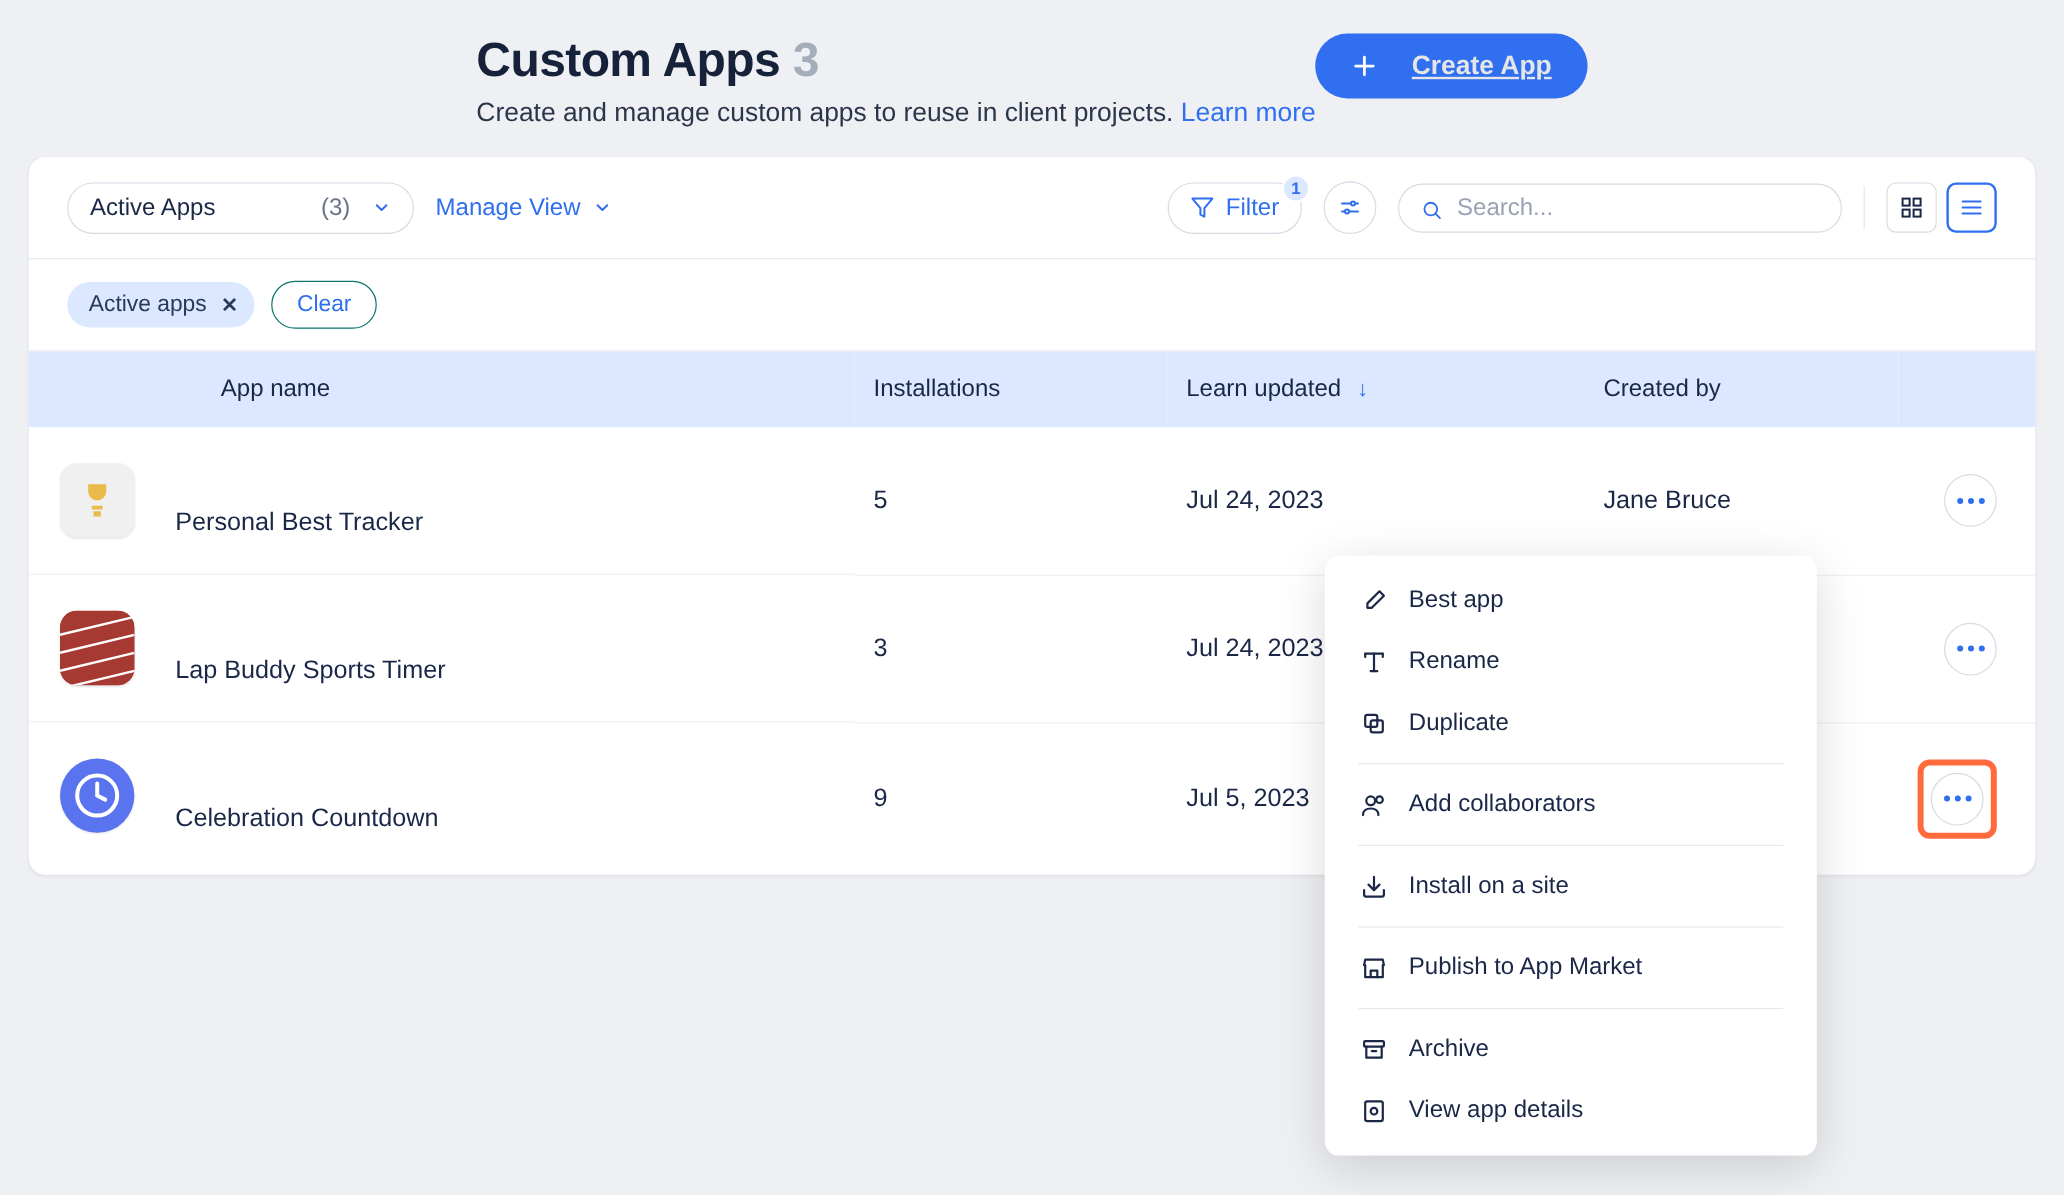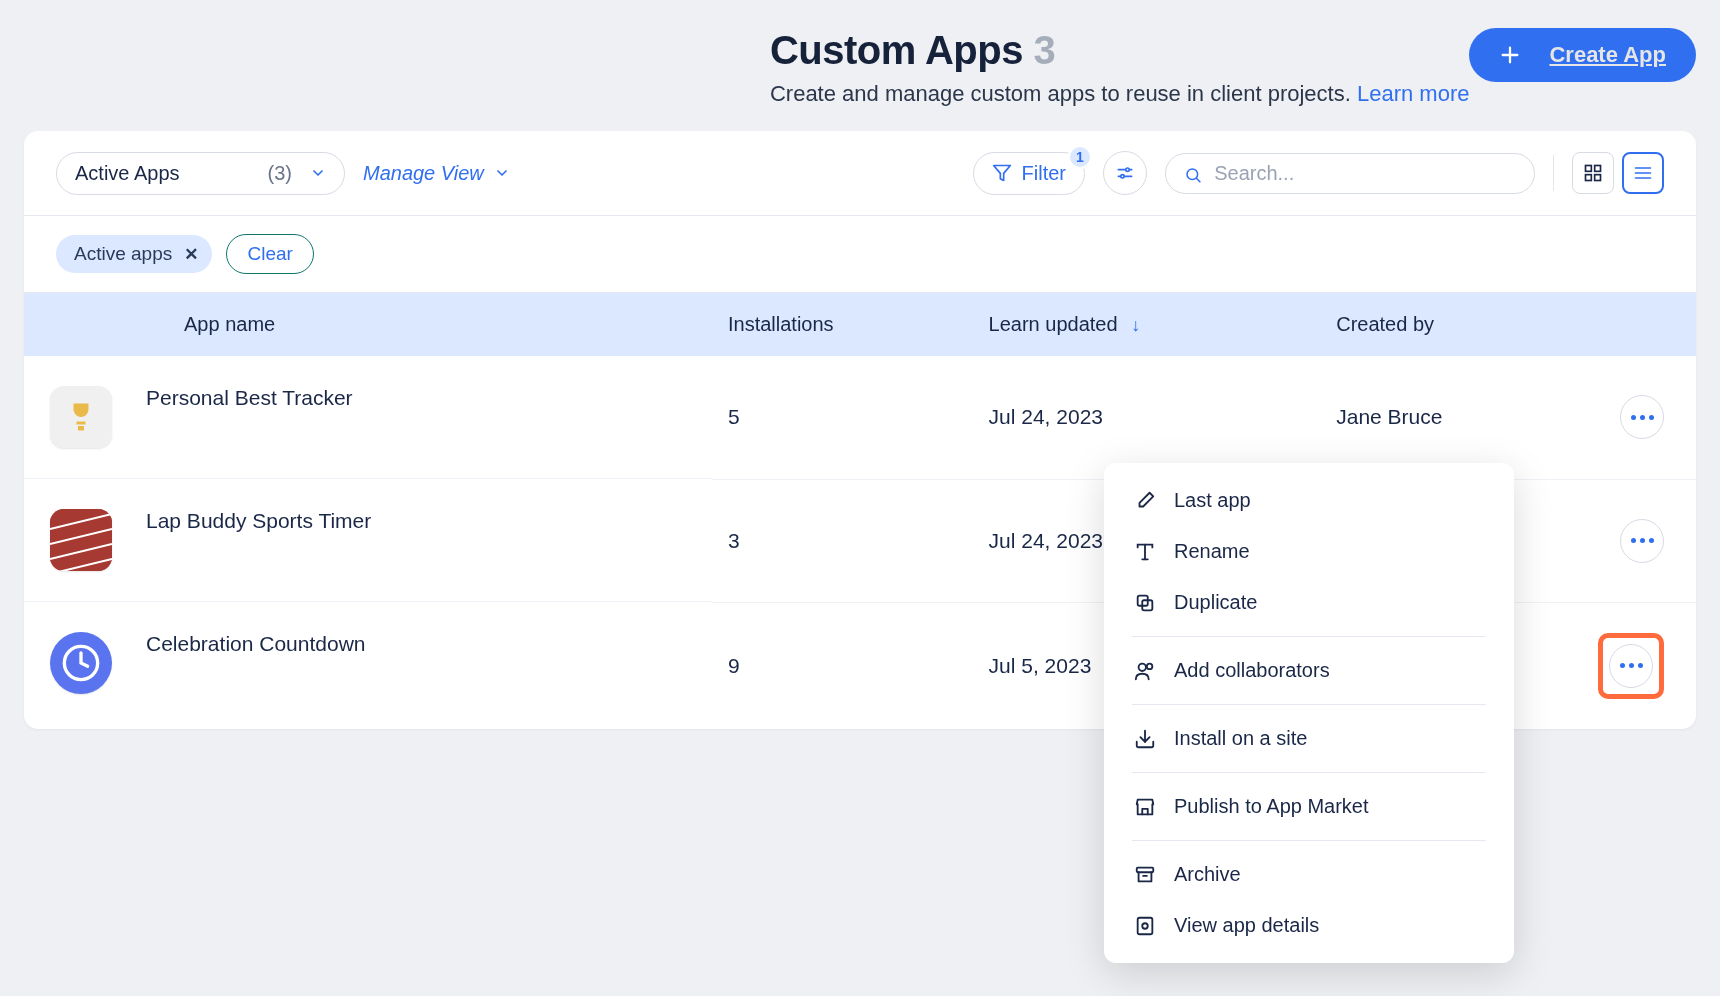--- a/index.html
+++ b/index.html
@@ -6,21 +6,21 @@
   body {
     font-family: -apple-system, BlinkMacSystemFont, "Segoe UI", Helvetica, Arial, sans-serif;
     background: #eef0f3;
     color: #16213a;
     width: 1720px;
     height: 996px;
     padding: 24px;
   }
   .header {
     display: flex;
-    justify-content: flex-end;
+    justify-content: center;
     align-items: flex-start;
     padding: 4px 0 24px 0;
   }
   .title-block h1 {
     font-size: 40px;
     font-weight: 800;
     letter-spacing: -0.5px;
   }
   .title-block h1 .count {
     color: #a5adbb;
@@ -71,21 +71,21 @@
     padding: 9px 18px;
     font-size: 20px;
     color: #1a2747;
     background: #fff;
     gap: 10px;
     cursor: pointer;
   }
   .view-select { gap: 18px; }
   .view-select .count2 { color: #6a7389; margin-left: 70px; }
   .chevron-down { width: 16px; height: 16px; }
-  .manage-view { color: #2f6ff0; font-size: 20px; display: inline-flex; align-items: center; gap: 10px; cursor: pointer; font-style: italic; }
+  .manage-view { color: #2f6ff0; font-size: 20px; display: inline-flex; align-items: center; gap: 10px; cursor: pointer; }
 
   .toolbar-right { margin-left: auto; display: flex; align-items: center; gap: 18px; }
   .filter-btn { position: relative; color: #2f6ff0; }
   .filter-badge {
     position: absolute;
     top: -8px; right: -8px;
     background: #dbe8ff;
     color: #2f6ff0;
     font-size: 14px;
     font-weight: 700;
@@ -168,21 +168,21 @@
   }
   table.apps thead th:first-child { padding-left: 160px; margin-top: 23px; }
   table.apps tbody td {
     padding: 30px 16px;
     border-bottom: 1px solid #eef1f6;
     font-size: 21px;
     color: #1a2747;
     vertical-align: middle;
   }
   table.apps tbody tr:last-child td { border-bottom: none; }
-  .appname-cell { display: flex; align-items: flex-start; gap: 34px; padding-left: 26px !important; }
+  .appname-cell { display: flex; align-items: flex-end; gap: 34px; padding-left: 26px !important; }
   .appicon {
     width: 62px; height: 62px;
     border-radius: 14px;
     display: flex; align-items: center; justify-content: center;
     font-size: 30px;
     box-shadow: 0 1px 2px rgba(0,0,0,0.1);
   }
   .appicon.trophy { background: #f0f0f0; }
   .appicon.track { background: #a63a32; }
   .appicon.clock { background: #5a73ef; border-radius: 50%; }
@@ -408,21 +408,21 @@
         </td>
       </tr>
     </tbody>
   </table>
 
   <div class="context-menu" style="top:332px; left:1080px;">
     <div class="item">
       <svg class="mi-icon" viewBox="0 0 24 24" fill="none" stroke="#1a2747" stroke-width="2" stroke-linecap="round" stroke-linejoin="round">
           <path d="M17 3l4 4-11 11H6v-4L17 3z"></path>
         </svg>
-      <span>Last app</span>
+      <span>Best app</span>
     </div>
     <div class="item">
       <svg class="mi-icon" viewBox="0 0 24 24" fill="none" stroke="#1a2747" stroke-width="2" stroke-linecap="round">
           <polyline points="4 7 4 4 20 4 20 7"></polyline>
           <line x1="12" y1="4" x2="12" y2="20"></line>
           <line x1="9" y1="20" x2="15" y2="20"></line>
         </svg>
       <span>Rename</span>
     </div>
     <div class="item">

